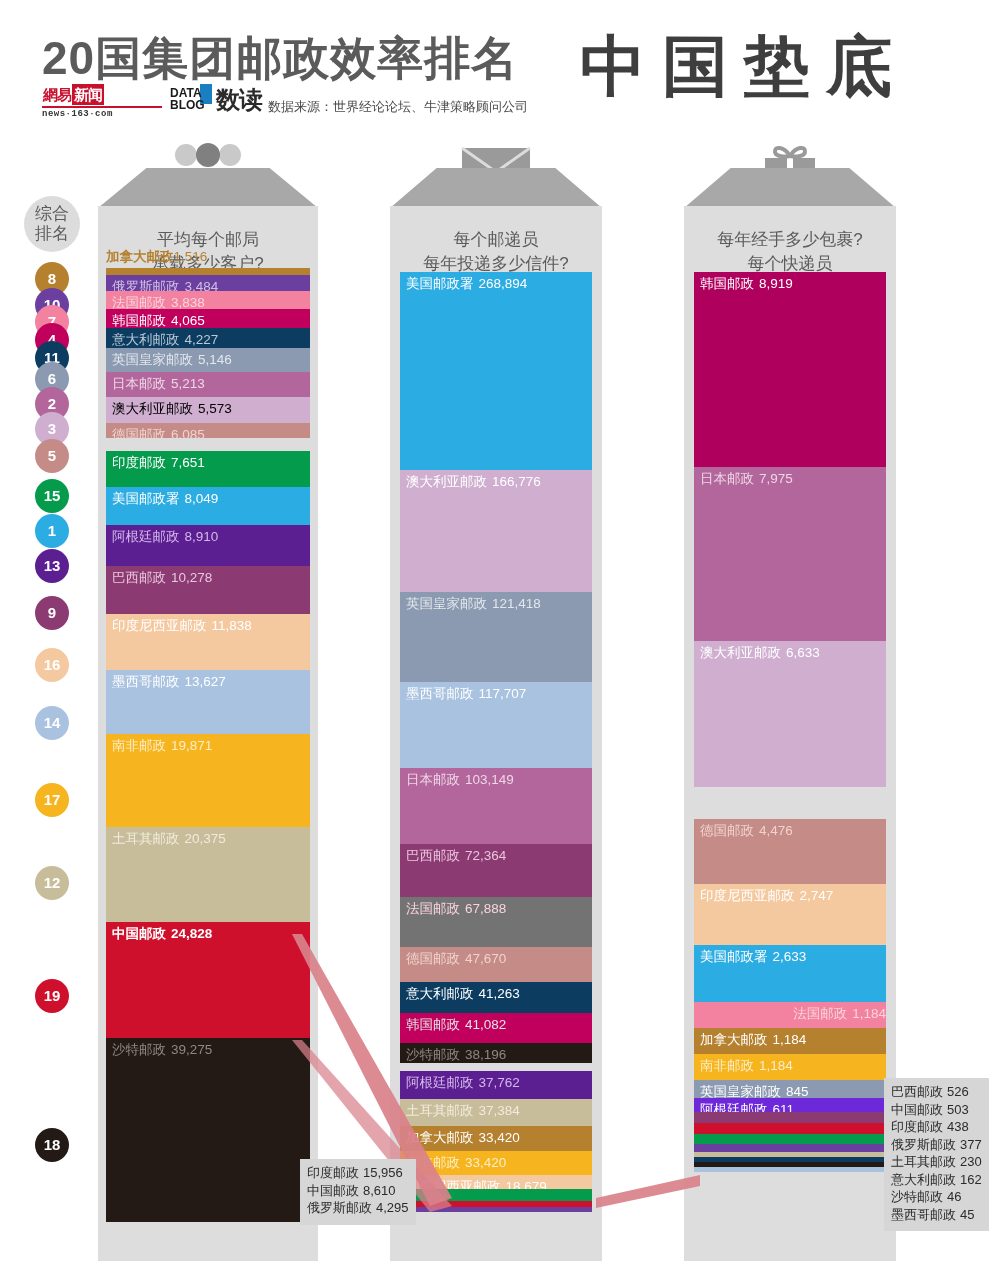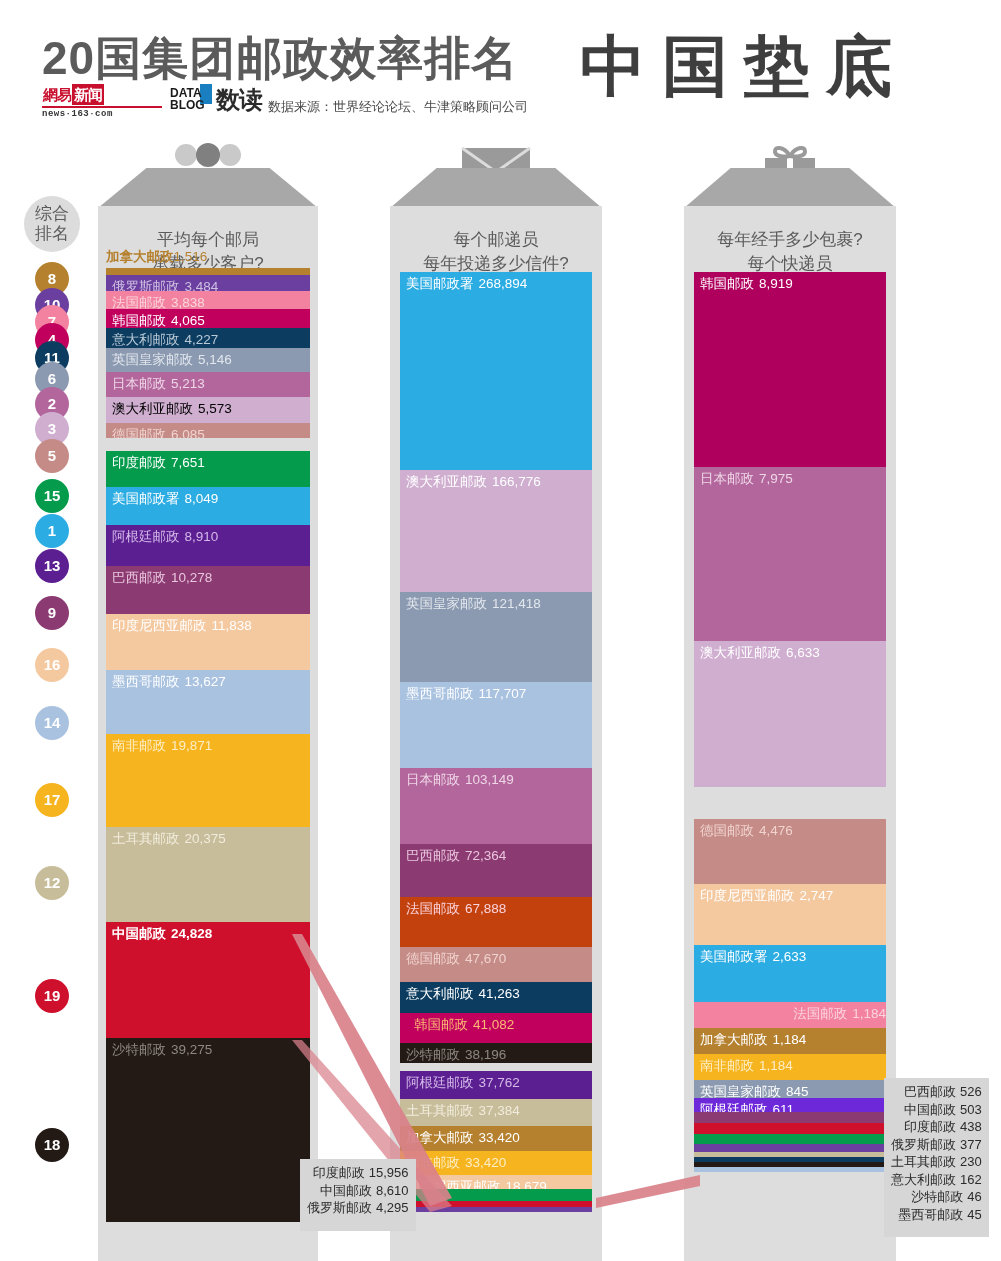--- a/index.html
+++ b/index.html
@@ -93,22 +93,22 @@
   .bars { position:absolute; }
   .bar { position:absolute; width:100%; overflow:hidden; }
   .bar-label {
     font-size:13.5px; padding:4px 0 0 6px; white-space:nowrap;
     line-height:16px;
   }
   .bar-label .val { margin-left:5px; }
 
   
   .callout {
-    position:absolute; background:#d6d6d6; padding:5px 7px 14px 7px;
-    font-size:13px; color:#2b2b2b; line-height:17.5px; white-space:nowrap;text-align:right;
+    position:absolute; background:#d6d6d6; padding:5px 7px 8px 7px;
+    font-size:13px; color:#2b2b2b; line-height:17.5px; white-space:nowrap;
   }
   .callout .cl-row span.v { margin-left:4px; }
 
   
   #ribbons { position:absolute; left:0; top:0; width:1001px; height:1261px;
              pointer-events:none; }
 </style>
 </head>
 <body>
 
@@ -262,31 +262,31 @@
           </div>
           <div class="bar" style="top: 409.611px; height: 86.5467px; background: rgb(169, 194, 224);">
             <div class="bar-label" style="color: rgb(255, 255, 255);"><span>墨西哥邮政</span><span class="val">117,707</span></div>
           </div>
           <div class="bar" style="top: 496.158px; height: 75.8426px; background: rgb(178, 102, 156);">
             <div class="bar-label" style="color: rgb(239, 214, 231);"><span>日本邮政</span><span class="val">103,149</span></div>
           </div>
           <div class="bar" style="top: 572.001px; height: 53.2072px; background: rgb(140, 58, 114);">
             <div class="bar-label" style="color: rgb(232, 198, 221);"><span>巴西邮政</span><span class="val">72,364</span></div>
           </div>
-          <div class="bar" style="top: 625.208px; height: 49.9162px; background: #c2410c;">
+          <div class="bar" style="top: 625.208px; height: 49.9162px; background: #737373;">
             <div class="bar-label" style="color: rgb(251, 211, 221);"><span>法国邮政</span><span class="val">67,888</span></div>
           </div>
           <div class="bar" style="top: 675.124px; height: 35.0504px; background: rgb(197, 139, 134);">
             <div class="bar-label" style="color: rgb(240, 211, 207);"><span>德国邮政</span><span class="val">47,670</span></div>
           </div>
           <div class="bar" style="top: 710.174px; height: 30.3395px; background: rgb(12, 60, 96);">
             <div class="bar-label" style="color: rgb(255, 255, 255);"><span>意大利邮政</span><span class="val">41,263</span></div>
           </div>
           <div class="bar" style="top: 740.514px; height: 30.2065px; background: rgb(193, 0, 94);">
-            <div class="bar-label" style="color: #fdba74; margin-left: 8px;"><span>韩国邮政</span><span class="val">41,082</span></div>
+            <div class="bar-label" style="color: #e5e5e5;"><span>韩国邮政</span><span class="val">41,082</span></div>
           </div>
           <div class="bar" style="top: 770.72px; height: 20px; background: rgb(35, 26, 22);">
             <div class="bar-label" style="color: rgb(142, 135, 130);"><span>沙特邮政</span><span class="val">38,196</span></div>
           </div>
           <div class="bar" style="top: 798.805px; height: 27.7653px; background: rgb(92, 31, 146);">
             <div class="bar-label" style="color: rgb(211, 184, 232);"><span>阿根廷邮政</span><span class="val">37,762</span></div>
           </div>
           <div class="bar" style="top: 826.57px; height: 27.4874px; background: rgb(200, 189, 154);">
             <div class="bar-label" style="color: rgb(240, 235, 220);"><span>土耳其邮政</span><span class="val">37,384</span></div>
           </div>

